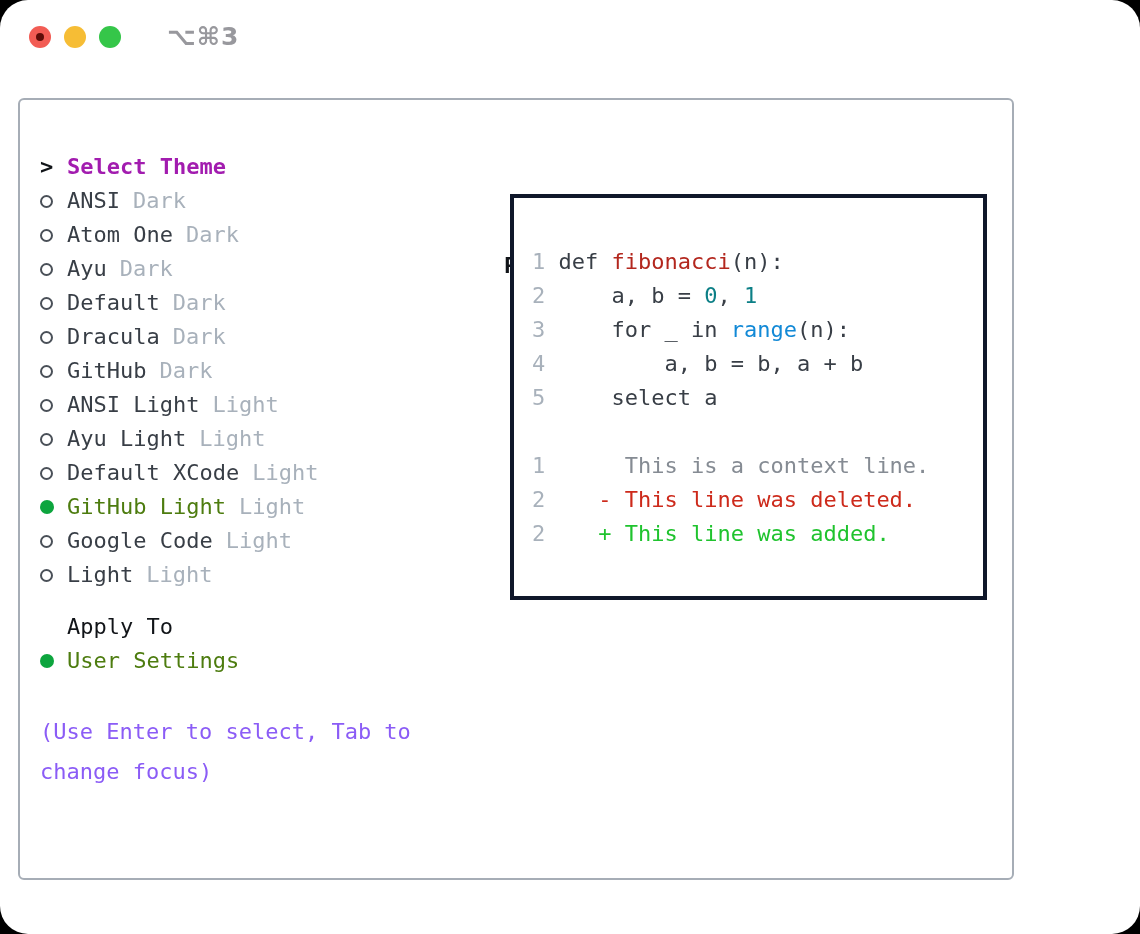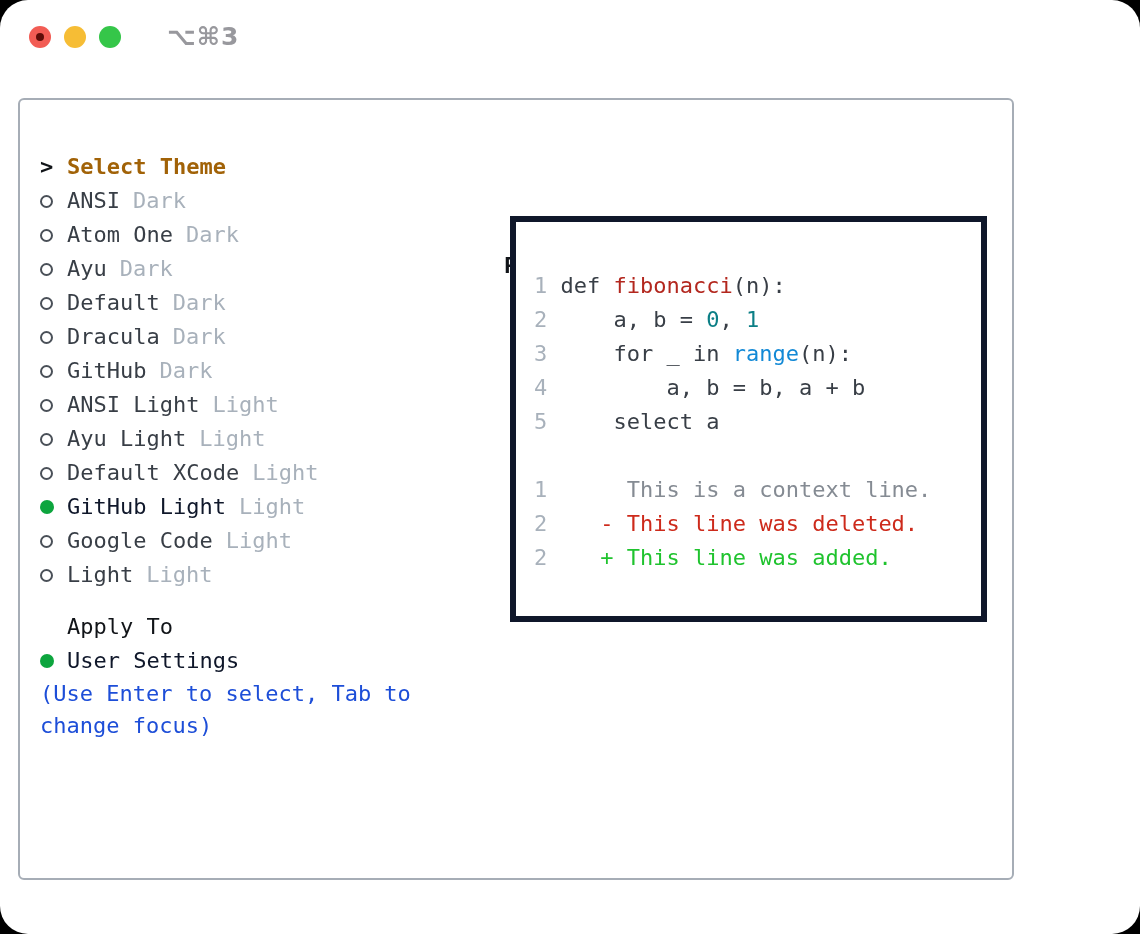--- a/index.html
+++ b/index.html
@@ -100,53 +100,54 @@
     box-sizing: border-box;
   }
   .circle.filled {
     border: none;
     width: 14px;
     height: 14px;
     background: #0da53e;
   }
   .hdr {
     font-weight: bold;
-    color: #a16207;
+    color: #a21caf;
   }
   .item-name { color: #383e46; }
-  .item-name.green { color: #0f172a; }
+  .item-name.green { color: #4d7c0f; }
   .variant {
     color: #a8b1bb;
     margin-left: 13px;
   }
   .apply-label-row { margin-top: 18px; color: #111418; }
   .hint {
+    margin-top: 34px;
     margin-left: 0;
     width: 420px;
-    color: #1d4ed8;
-    line-height: 32px;
+    color: #8b5cf6;
+    line-height: 40px;
   }
   
   .preview-heading {
     position: absolute;
     left: 484px;
     top: 149px;
     height: 34px;
     line-height: 34px;
     font-size: 22px;
     font-weight: bold;
     color: #111418;
   }
   .preview-box {
     position: absolute;
     left: 490px;
-    top: 116px;
+    top: 94px;
     width: 477px;
     height: 406px;
-    border: 6px solid #0f172a;
+    border: 4px solid #0f172a;
     box-sizing: border-box;
     background: #ffffff;
     padding: 47px 0 0 18px;
   }
   .code-line {
     height: 34px;
     line-height: 34px;
     font-size: 22px;
     white-space: pre;
     color: #383e46;

